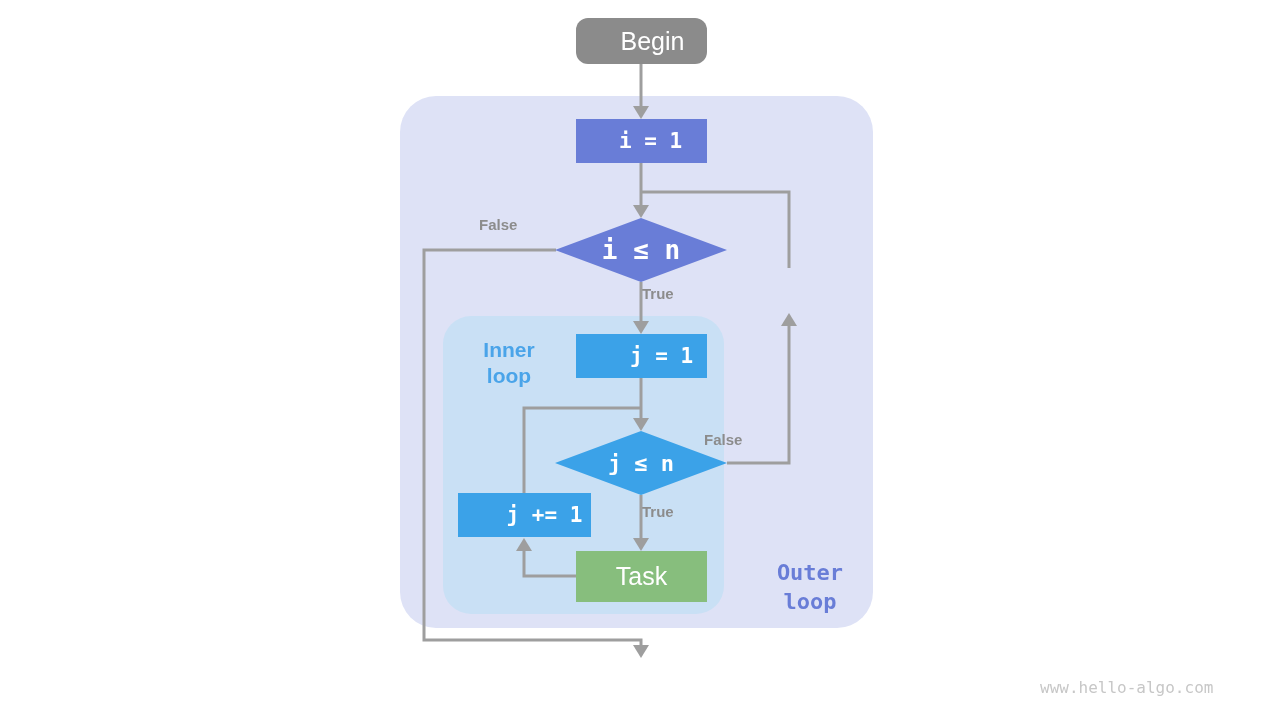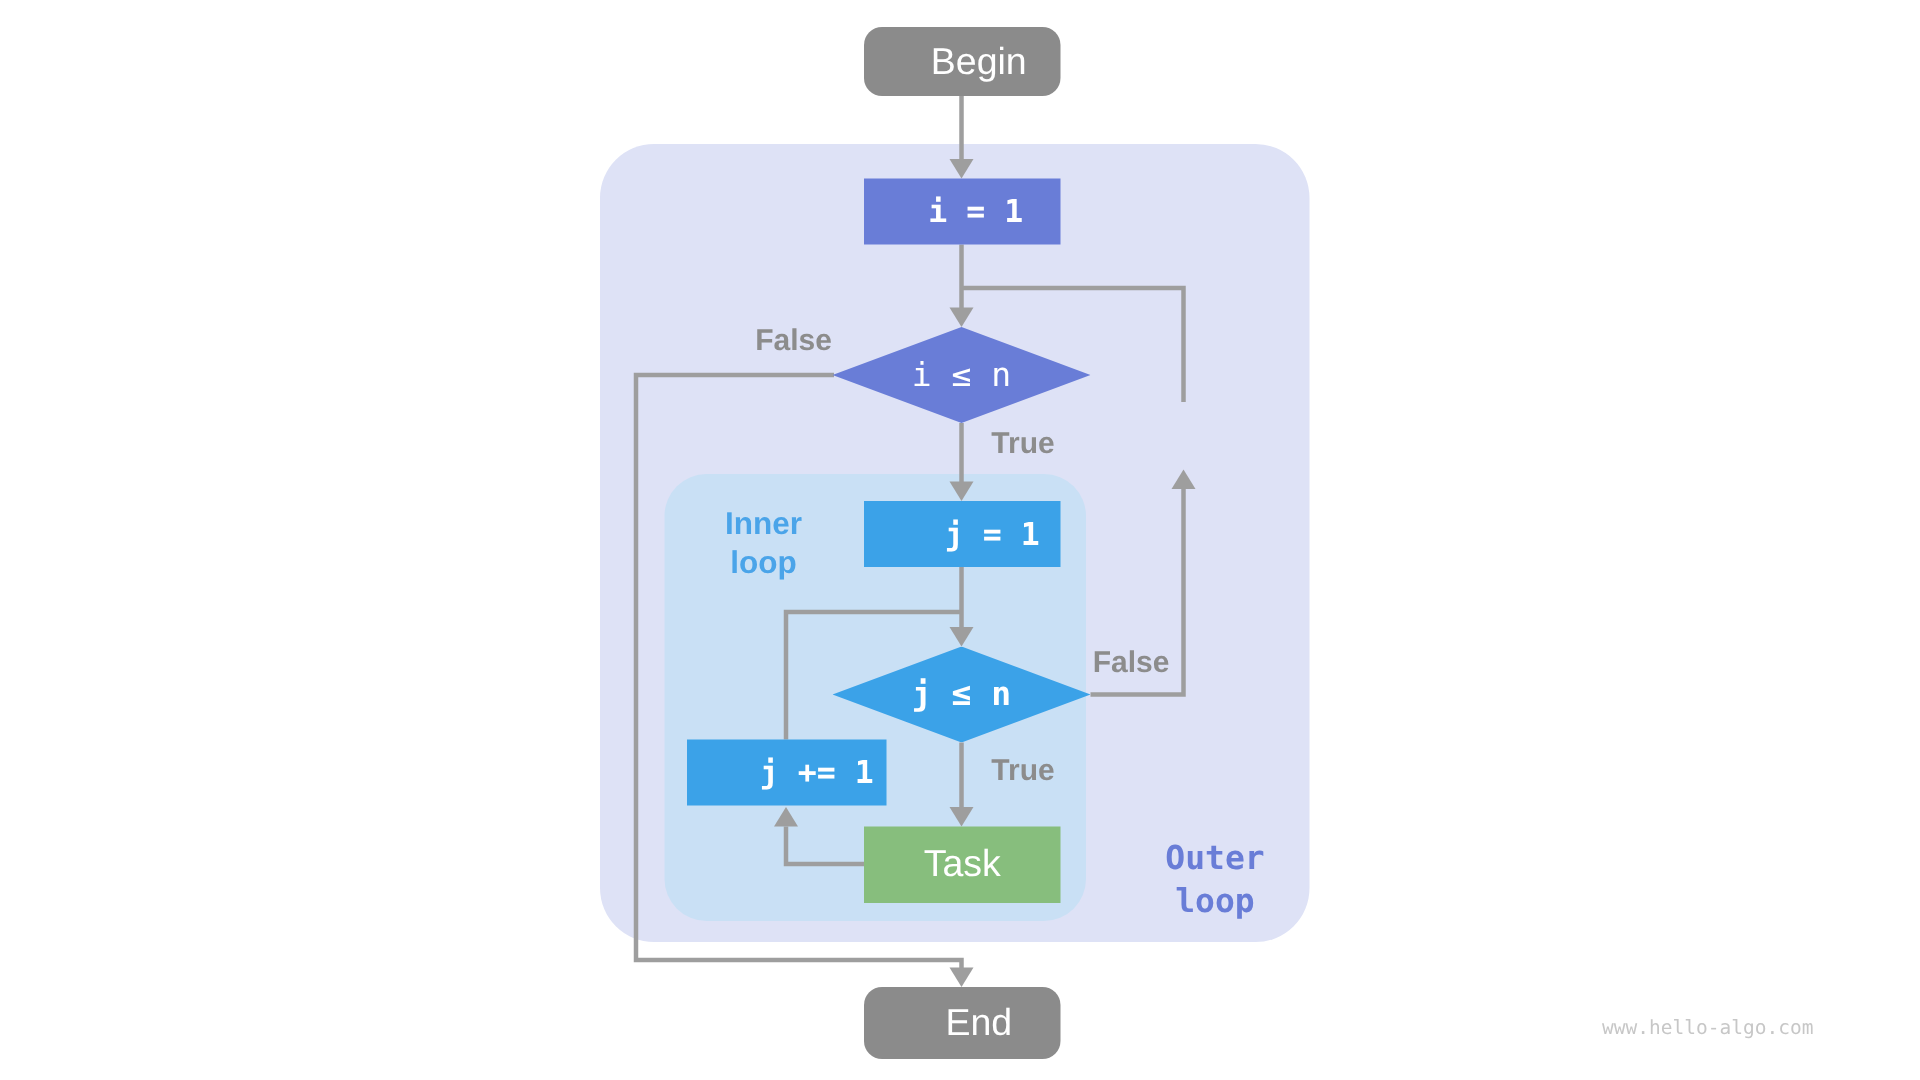--- a/index.html
+++ b/index.html
@@ -19,27 +19,27 @@
   svg.connectors path.arrow{fill:var(--connector);stroke:none;}
   .node{position:absolute;display:flex;align-items:center;justify-content:center;color:#fff;}
   .node.gray{background:var(--node_gray);border-radius:12px;padding-left:22px;}
   .node.purple{background:var(--purple);padding-left:18px;}
   .node.blue{background:var(--blue);padding-left:40px;}
   .node.green{background:var(--green);}
   .node .sans{font-family:"Liberation Sans",sans-serif;font-size:25px;font-weight:500;}
   .node .code{font-family:"DejaVu Sans Mono",monospace;font-size:21px;font-weight:700;}
   .diamond{position:absolute;display:flex;align-items:center;justify-content:center;color:#fff;
            clip-path:polygon(50% 0,100% 50%,50% 100%,0 50%);}
-  .edge-label{position:absolute;font-weight:700;font-size:20px;color:var(--edge_label);text-align:center;}
+  .edge-label{position:absolute;font-weight:700;font-size:15px;color:var(--edge_label);}
   .region-label{position:absolute;text-align:center;font-weight:700;}
   .region-label.inner{left:449px;top:337px;width:120px;font-size:21px;line-height:26px;color:var(--inner_label);}
   .region-label.outer{left:750px;top:558px;width:120px;font-family:"DejaVu Sans Mono",monospace;
                       font-size:22px;line-height:29px;color:var(--outer_label);}
-  .watermark{position:absolute;left:1040px;top:678px;width:197px;text-align:center;
-             font-family:"DejaVu Sans Mono",monospace;font-size:13px;color:var(--watermark_color);}
+  .watermark{position:absolute;left:1040px;top:678px;width:197px;text-align:left;
+             font-family:"DejaVu Sans Mono",monospace;font-size:16px;color:var(--watermark_color);}
 </style>
 </head>
 <body>
 
 <div class="stage">
 
   <div class="region outer"></div>
   <div class="region inner"></div>
 
   <svg class="connectors" width="1280" height="720" viewBox="0 0 1280 720">
@@ -66,43 +66,40 @@
 
   <div class="node gray" style="left:576px;top:18px;width:131px;height:46px">
     <span class="sans">Begin</span>
   </div>
 
   <div class="node purple" style="left:576px;top:119px;width:131px;height:44px">
     <span class="code">i = 1</span>
   </div>
 
   <div class="diamond" style="left:555px;top:218px;width:172px;height:64px;background:var(--purple)">
-    <span class="code" style="font-family:'DejaVu Sans Mono',monospace;font-size:22px;font-weight:400">i ≤ n</span>
+    <span class="code" style="font-family:'DejaVu Sans Mono',monospace;font-size:26px;font-weight:700">i ≤ n</span>
   </div>
 
 
   <div class="node blue" style="left:576px;top:334px;width:131px;height:44px">
     <span class="code">j = 1</span>
   </div>
 
   <div class="diamond" style="left:555px;top:431px;width:172px;height:64px;background:var(--blue)">
     <span class="code" style="font-family:'DejaVu Sans Mono',monospace;font-size:22px;font-weight:700">j ≤ n</span>
   </div>
 
   <div class="node blue" style="left:458px;top:493px;width:133px;height:44px">
     <span class="code">j += 1</span>
   </div>
 
   <div class="node green" style="left:576px;top:551px;width:131px;height:51px">
     <span class="sans">Task</span>
   </div>
 
-  <div class="node gray" style="left:576px;top:658px;width:131px;height:48px">
-    <span class="sans">End</span>
-  </div>
 
   <div class="edge-label" style="left:479px;top:216px;width:100px">False</div>
   <div class="edge-label" style="left:642px;top:285px;width:80px">True</div>
   <div class="edge-label" style="left:704px;top:431px;width:100px">False</div>
   <div class="edge-label" style="left:642px;top:503px;width:80px">True</div>
 
   <div class="region-label inner">
     <span style="display:block">Inner</span>
     <span style="display:block">loop</span>
   </div>

